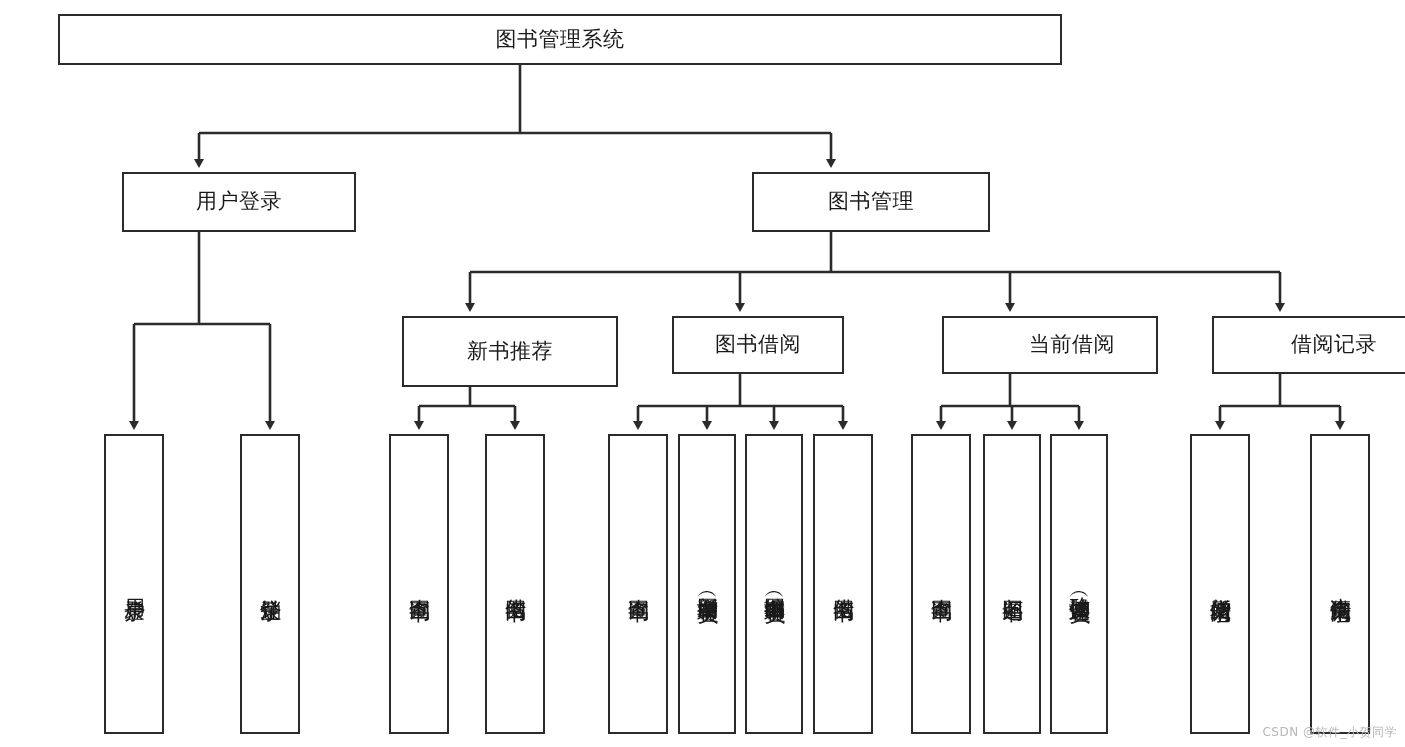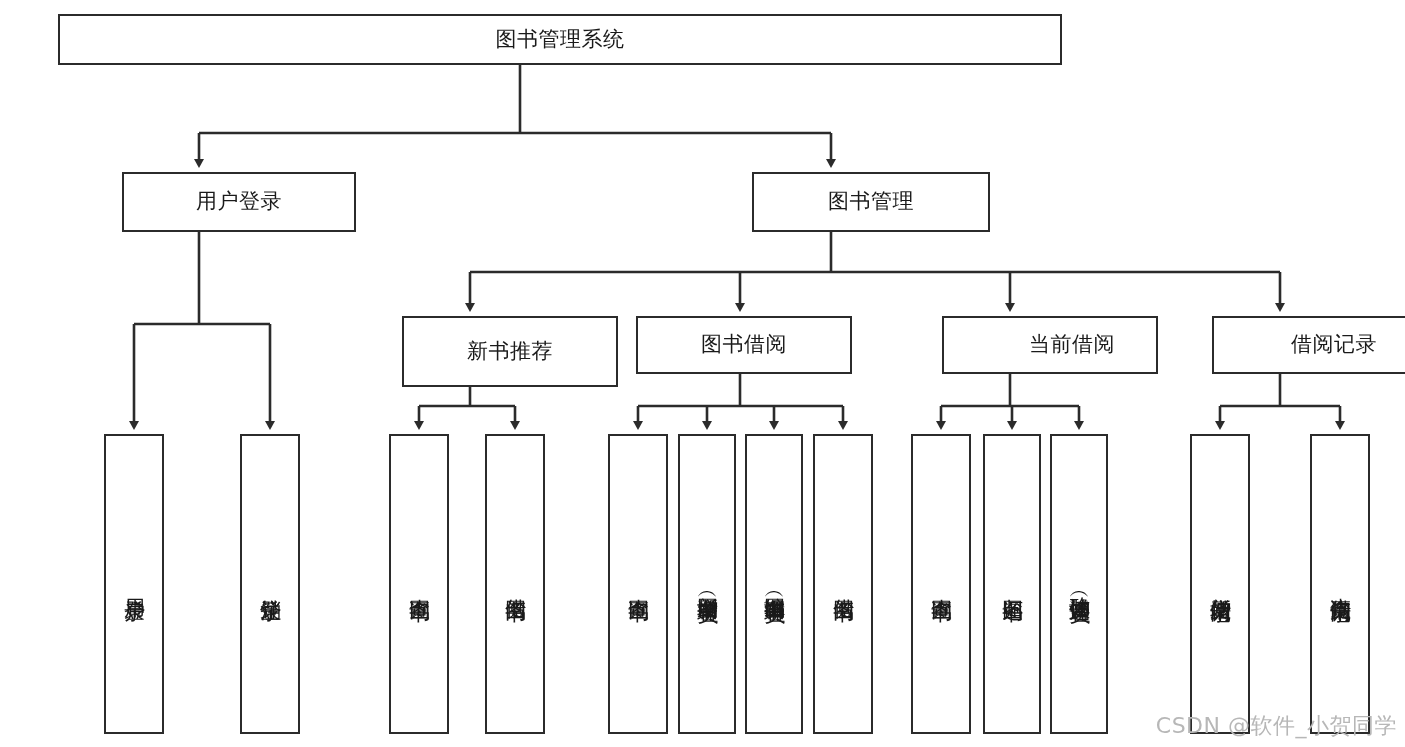--- a/index.html
+++ b/index.html
@@ -57,21 +57,21 @@
   }
   .node.vert .label {
     writing-mode: vertical-rl;
     text-orientation: upright;
     max-height: 100%;
   }
   #watermark {
     position: absolute;
     right: 8px;
     bottom: 6px;
-    font-size: 22px;
+    font-size: 12px;
     color: #b7b7b7;
     letter-spacing: 0.5px;
     white-space: nowrap;
     user-select: none;
   }
 </style>
 </head>
 <body>
 
 <div id="diagram-root">
@@ -133,21 +133,21 @@
   <div class="node horiz" style="left:82px; top:172px; width:234px; height:60px;">
     <span class="label">用户登录</span>
   </div>
   <div class="node horiz" style="left:712px; top:172px; width:238px; height:60px;justify-content:center;">
     <span class="label">图书管理</span>
   </div>
 
   <div class="node horiz" style="left:362px; top:316px; width:216px; height:71px;">
     <span class="label">新书推荐</span>
   </div>
-  <div class="node horiz" style="left:596px; top:316px; width:216px; height:58px;">
+  <div class="node horiz" style="left:632px; top:316px; width:172px; height:58px;">
     <span class="label">图书借阅</span>
   </div>
   <div class="node horiz" style="left:902px; top:316px; width:216px; height:58px;padding-left:44px;">
     <span class="label">当前借阅</span>
   </div>
   <div class="node horiz" style="left:1172px; top:316px; width:216px; height:58px;padding-left:28px;">
     <span class="label">借阅记录</span>
   </div>
 
   <div class="node vert" style="left:104px; top:434px; width:60px; height:300px;">

